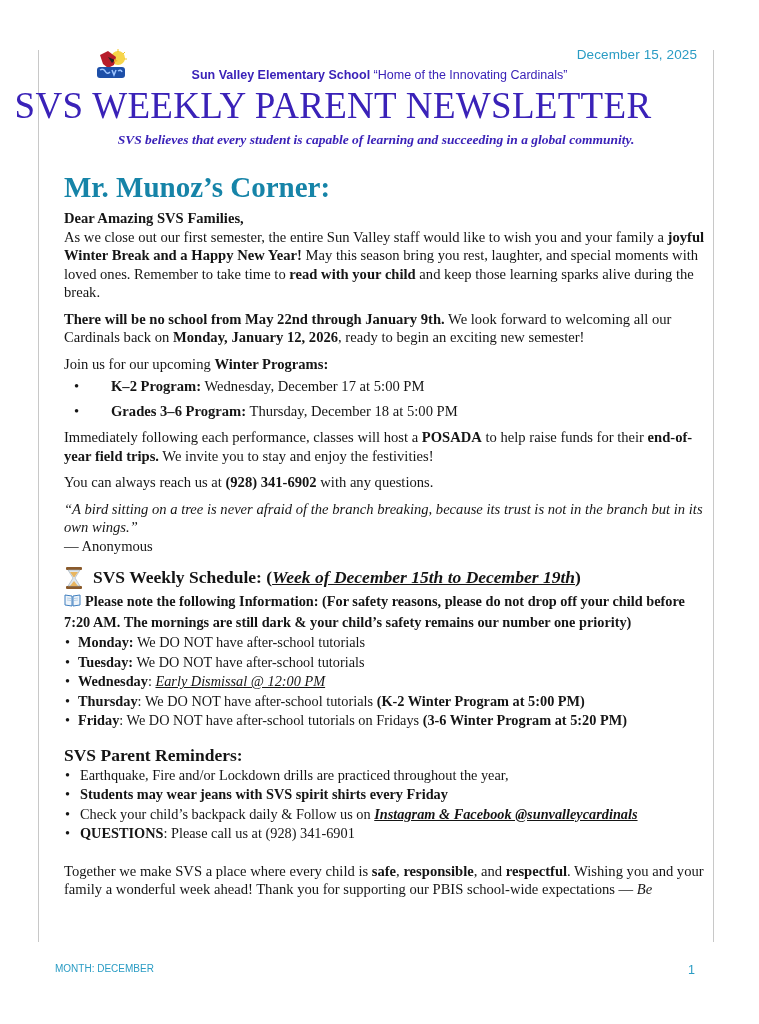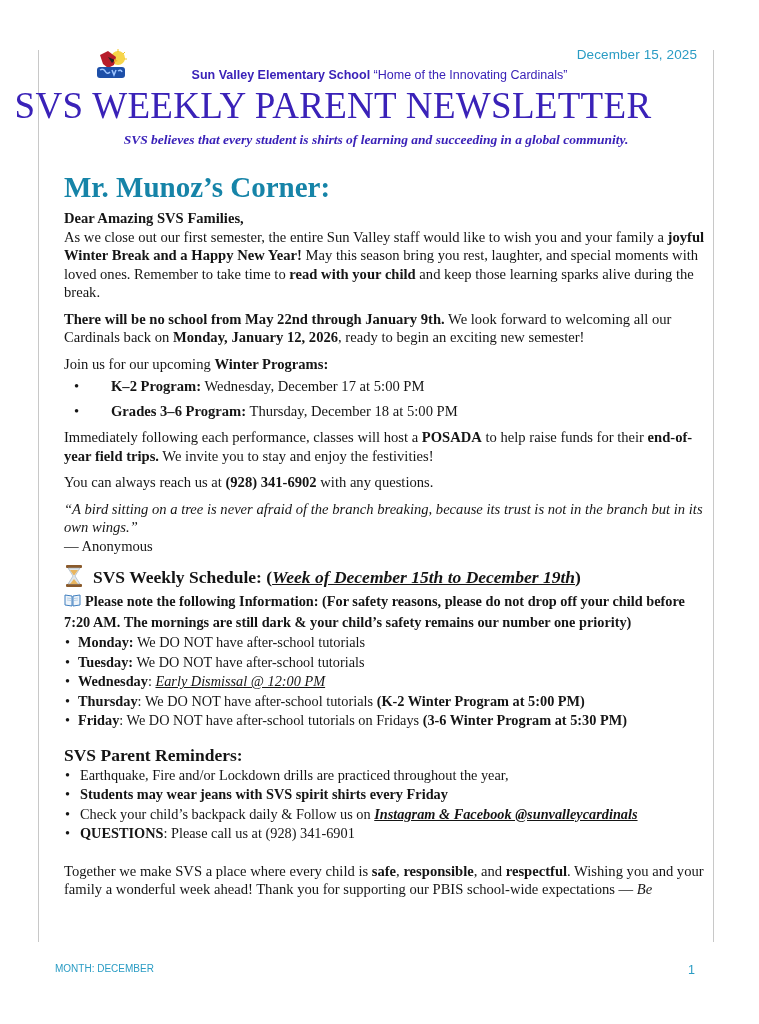--- a/index.html
+++ b/index.html
@@ -25,21 +25,21 @@
     .corner-heading { font-size: 29px; font-weight: bold; color: #1684a8; line-height: 34px; margin-bottom: 5px; }
     .greeting { font-weight: bold; }
     p { margin-bottom: 8px; }
     .programs { list-style: none; margin: 4px 0 8px 0; }
     .programs li { position: relative; padding-left: 47px; margin-bottom: 6px; }
     .programs li .bullet { position: absolute; left: 10px; top: 0; }
 
     .quote { font-style: italic; margin-bottom: 0; }
     .author { margin-bottom: 10px; }
 
-    .schedule-heading { font-size: 17.5px; font-weight: bold; line-height: 24px; margin-top: 4px; display: flex; align-items: flex-start; }
+    .schedule-heading { font-size: 17.5px; font-weight: bold; line-height: 24px; margin-top: 4px; display: flex; align-items: flex-end; }
     .schedule-heading .week { font-style: italic; text-decoration: underline; }
     .hourglass { display: inline-block; width: 20px; height: 22px; margin-right: 9px; position: relative; }
 
     .info { font-weight: bold; font-size: 14.3px; line-height: 21px; margin-top: 2px; }
     .book-icon { display: inline-block; width: 17px; height: 13px; margin-right: 4px; vertical-align: -1px; }
 
     .days { list-style: none; margin-top: 0; }
     .days li { position: relative; padding-left: 14px; line-height: 19.5px; font-size: 14.3px; }
     .days li .bullet { position: absolute; left: 1px; top: 0; }
     .ital-u { font-style: italic; text-decoration: underline; }
@@ -77,21 +77,21 @@
 </div>
 
 <div class="date">December 15, 2025</div>
 
 <div class="school-line">
   <span class="school-name">Sun Valley Elementary School</span><span> “Home of the Innovating Cardinals”</span>
 </div>
 
 <div class="title">SVS WEEKLY PARENT NEWSLETTER</div>
 
-<div class="motto">SVS believes that every student is shirts of learning and succeeding in a global community.</div>
+<div class="motto">SVS believes that every student is capable of learning and succeeding in a global community.</div>
 
 <div class="content">
   <div class="corner-heading">Mr. Munoz’s Corner:</div>
   <div class="greeting">Dear Amazing SVS Families,</div>
   <p>
     <span>As we close out our first semester, the entire Sun Valley staff would like to wish you and your family a </span><b>joyful Winter Break and a Happy New Year!</b><span> May this season bring you rest, laughter, and special moments with loved ones. Remember to take time to </span><b>read with your child</b><span> and keep those learning sparks alive during the break.</span>
   </p>
   <p>
     <b>There will be no school from May 22nd through January 9th.</b><span> We look forward to welcoming all our Cardinals back on </span><b>Monday, January 12, 2026</b><span>, ready to begin an exciting new semester!</span>
   </p>
@@ -135,21 +135,21 @@
         <line x1="10" y1="4.5" x2="14" y2="4" stroke="#8fb5d9" stroke-width="0.6"></line>
         <line x1="10" y1="6.5" x2="14" y2="6" stroke="#8fb5d9" stroke-width="0.6"></line>
       </svg>
     </span><span>Please note the following Information</span><span>: (For safety reasons, please do not drop off your child before 7:20 AM. The mornings are still dark &amp; your child’s safety remains our number one priority)</span>
   </div>
   <ul class="days">
     <li><span class="bullet">•</span><b>Monday:</b><span> We DO NOT have after-school tutorials</span></li>
     <li><span class="bullet">•</span><b>Tuesday:</b><span> We DO NOT have after-school tutorials</span></li>
     <li><span class="bullet">•</span><b>Wednesday</b><span>: </span><span class="ital-u">Early Dismissal @ 12:00 PM </span></li>
     <li><span class="bullet">•</span><b>Thursday</b><span>: We DO NOT have after-school tutorials </span><b>(K-2 Winter Program at 5:00 PM)</b></li>
-    <li><span class="bullet">•</span><b>Friday</b><span>: We DO NOT have after-school tutorials on Fridays </span><b>(3-6 Winter Program at 5:30 PM)</b></li>
+    <li><span class="bullet">•</span><b>Friday</b><span>: We DO NOT have after-school tutorials on Fridays </span><b>(3-6 Winter Program at 5:20 PM)</b></li>
   </ul>
 
   <div class="reminders-heading">SVS Parent Reminders:</div>
   <ul class="reminders">
     <li><span class="bullet">•</span><span>Earthquake, Fire and/or Lockdown drills are practiced throughout the year,</span></li>
     <li><span class="bullet">•</span><b>Students may wear jeans with SVS spirit shirts every Friday</b></li>
     <li><span class="bullet">•</span><span>Check your child’s backpack daily &amp; Follow us on </span><b class="ital-u">Instagram &amp; Facebook @sunvalleycardinals </b></li>
     <li><span class="bullet">•</span><b>QUESTIONS</b><span>: Please call us at (928) 341-6901</span></li>
   </ul>
 

